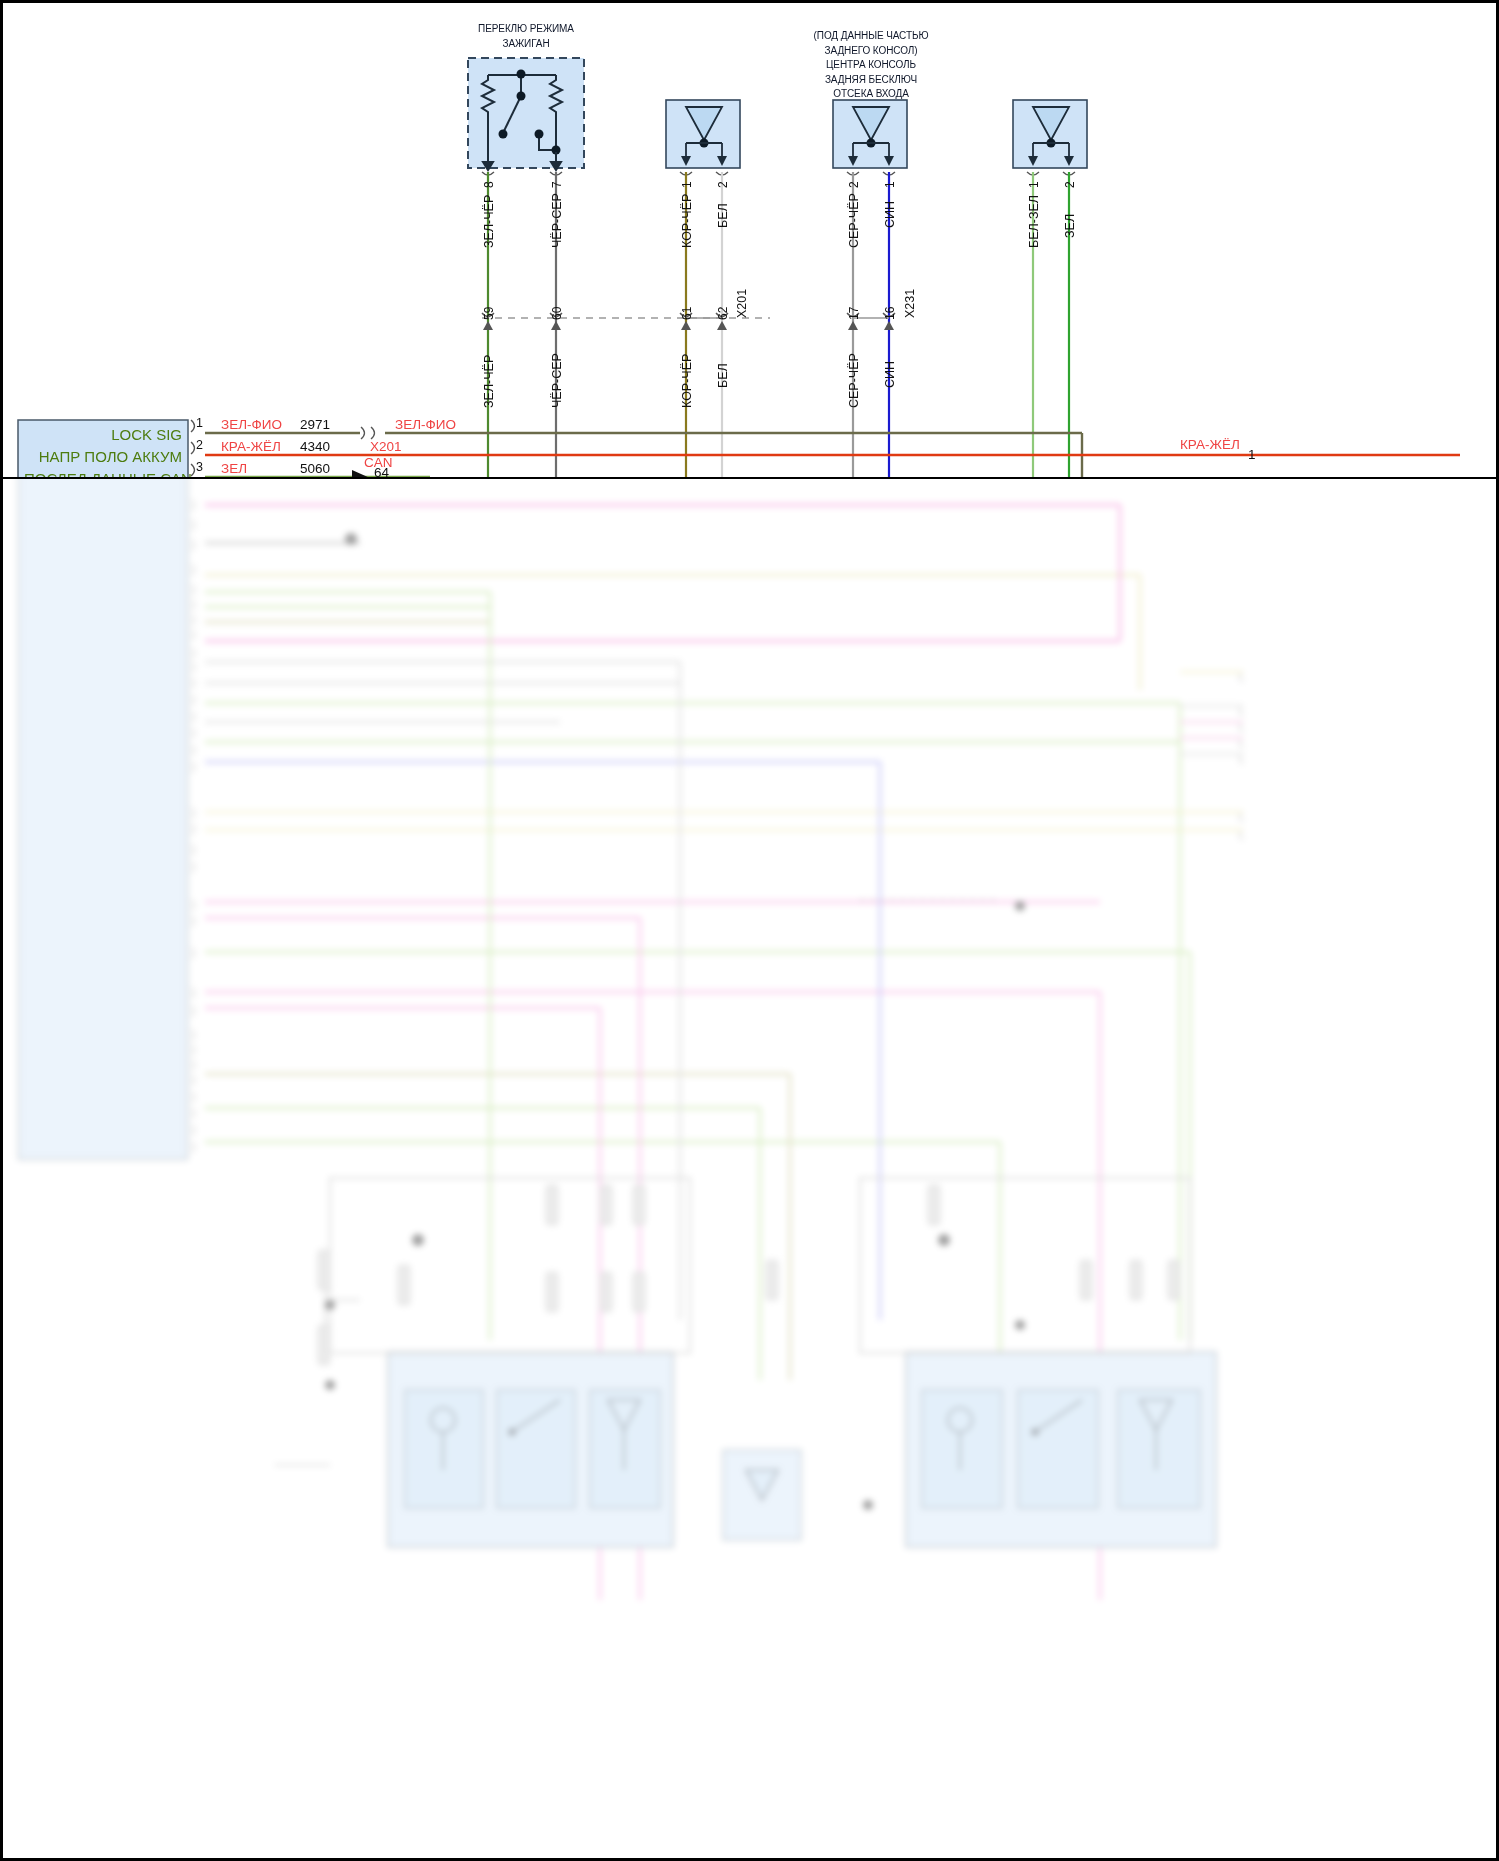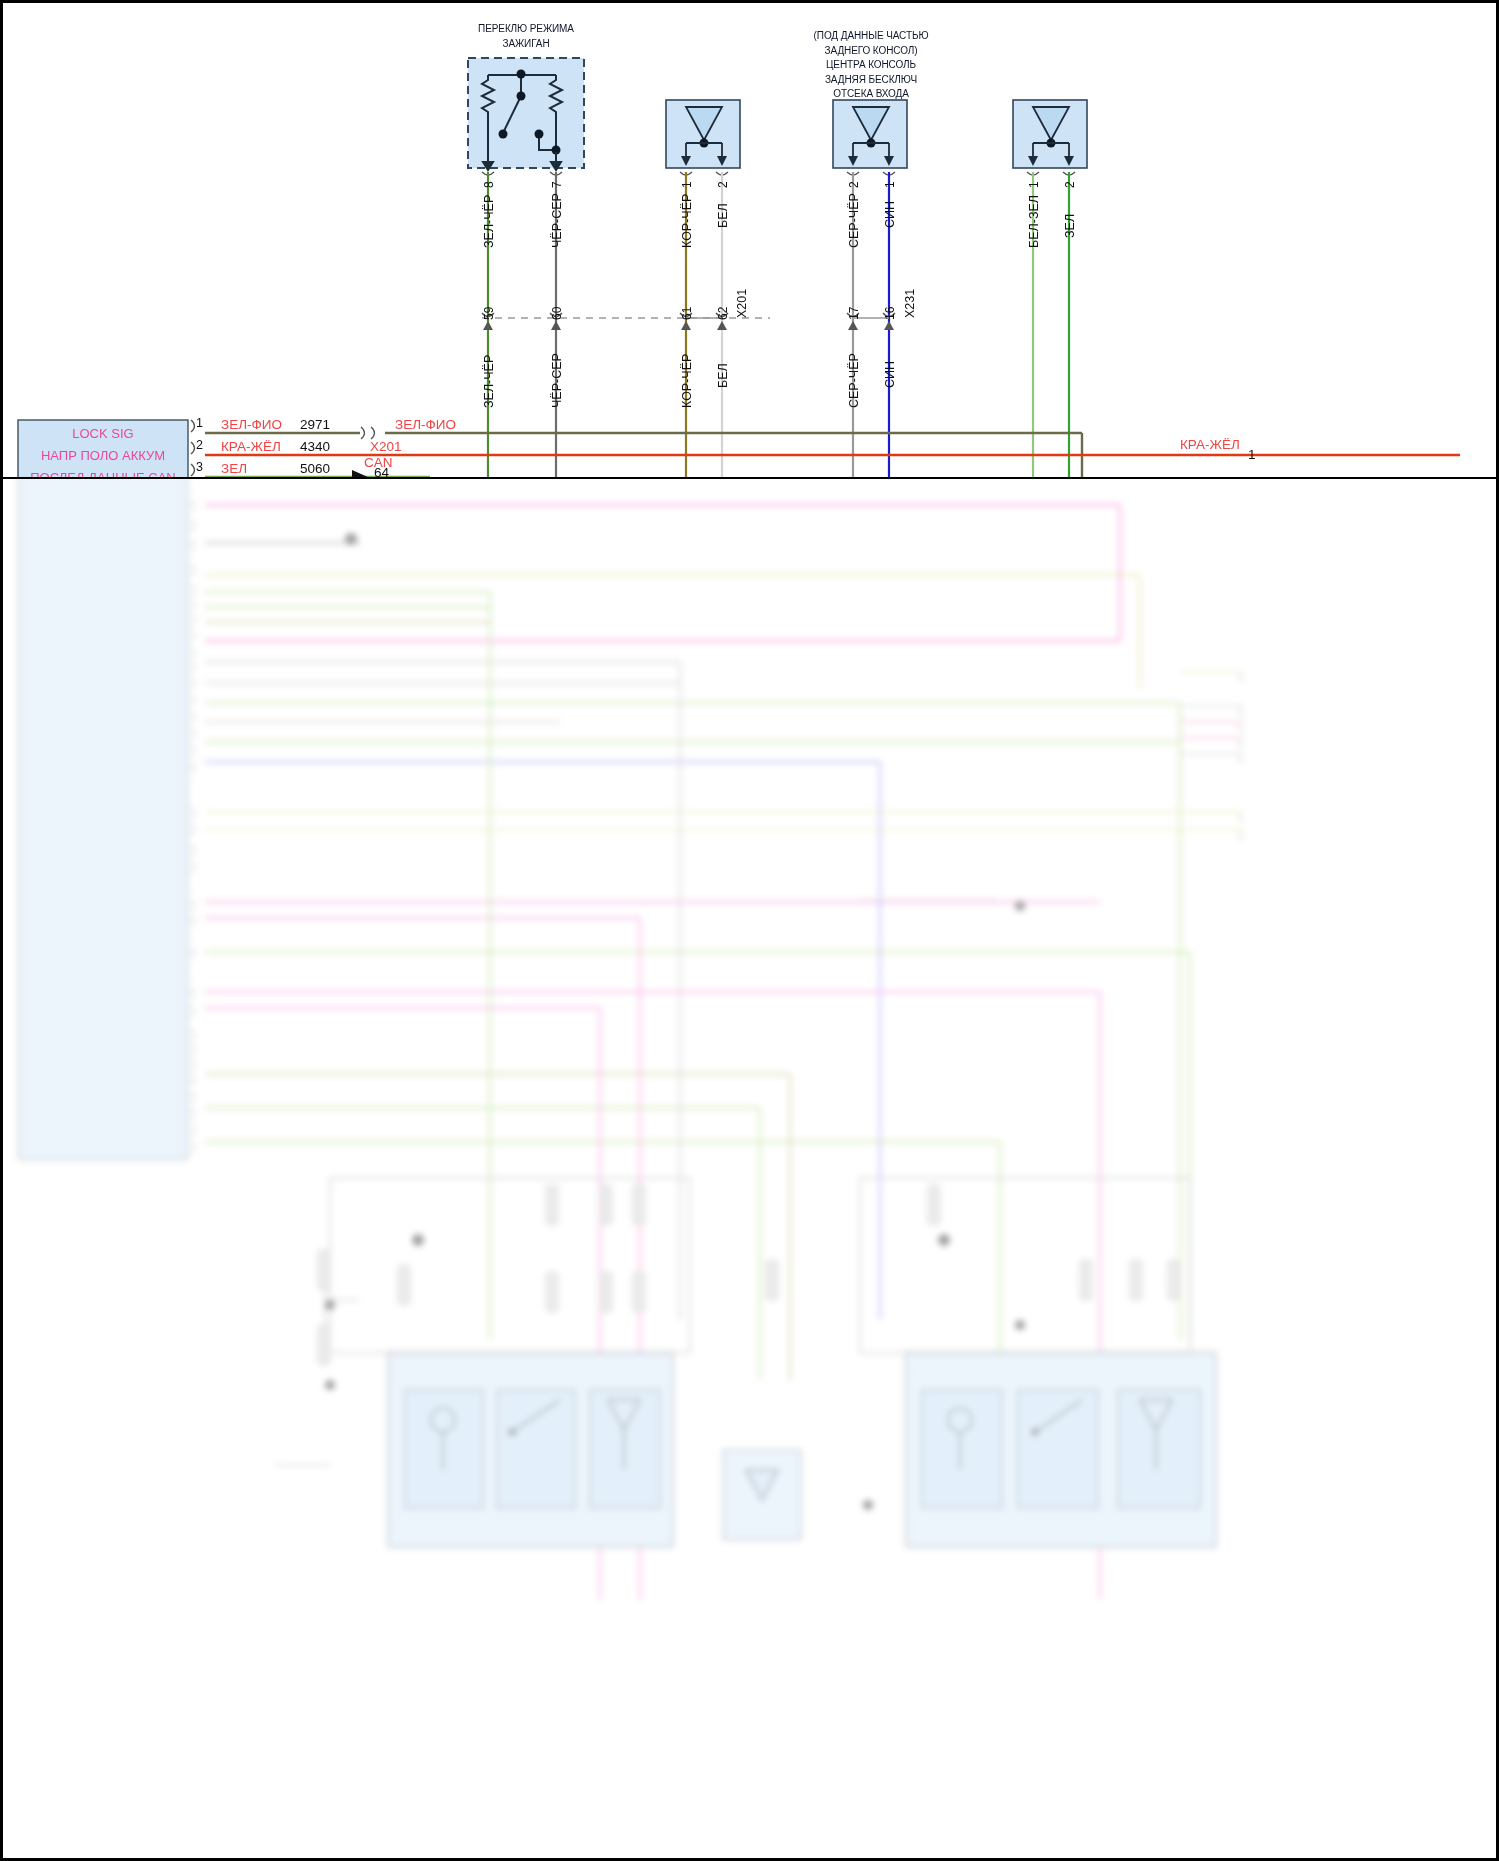--- a/index.html
+++ b/index.html
@@ -42,21 +42,21 @@
     position:absolute;transform-origin:left top;transform:rotate(-90deg);
     white-space:nowrap;font-size:12.5px;color:#111;
   }
   .vtxt.sm{font-size:12px;}
 
   
   .module{
     position:absolute;background:#cfe3f7;border:1.5px solid #4a5a6a;box-sizing:border-box;
   }
   .modlbl{
-    position:absolute;text-align:center;font-size:13px;color:#ec4899;white-space:nowrap;
+    position:absolute;text-align:right;font-size:15px;color:#4d7c0f;white-space:nowrap;
   }
   .pinnum{position:absolute;font-size:12.5px;color:#111;}
   .wirecode{position:absolute;font-size:13.5px;color:#ef4444;white-space:nowrap;}
   .num{position:absolute;font-size:13.5px;color:#111;}
 
   svg{position:absolute;left:0;top:0;overflow:visible;}
 </style>
 </head>
 <body>
 

